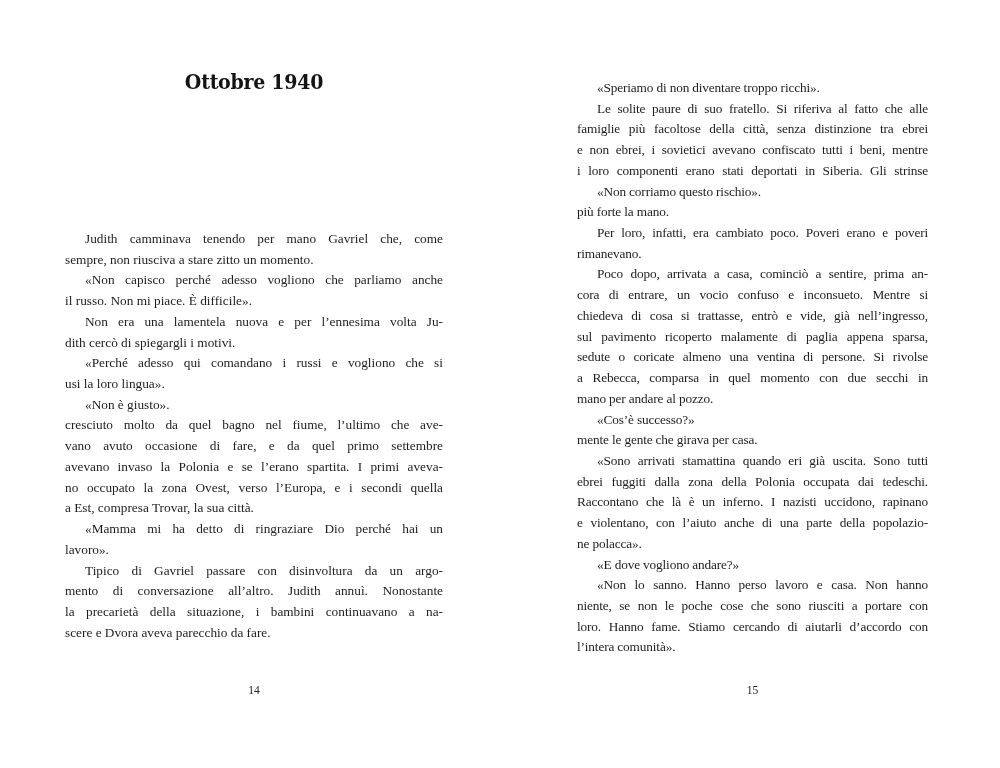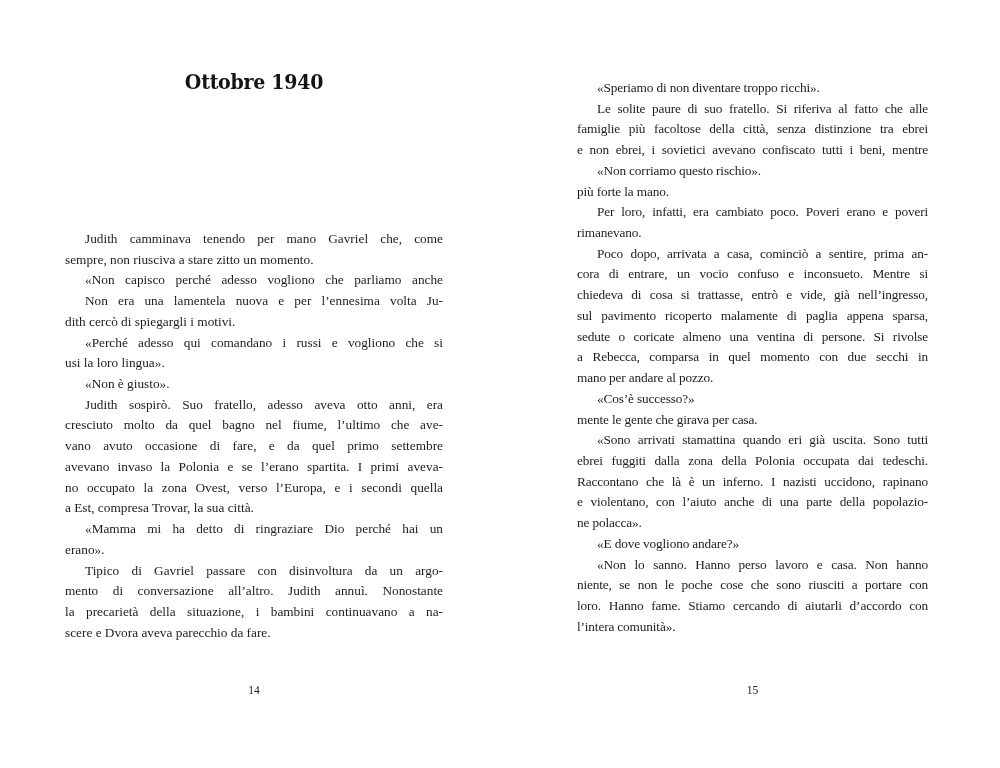--- a/index.html
+++ b/index.html
@@ -85,49 +85,50 @@
 <div class="spread">
 
   <section class="page left">
     <h1 class="chapter-heading">Ottobre 1940</h1>
 
     <div class="textblock left-col">
 
     <div class="line indent">Judith camminava tenendo per mano Gavriel che, come</div>
         <div class="line end">sempre, non riusciva a stare zitto un momento.</div>
         <div class="line indent">«Non capisco perché adesso vogliono che parliamo anche</div>
+        <div class="line end">il russo. Non mi piace. È difficile».</div>
         <div class="line indent">Non era una lamentela nuova e per l’ennesima volta Ju-</div>
         <div class="line end">dith cercò di spiegargli i motivi.</div>
         <div class="line indent">«Perché adesso qui comandano i russi e vogliono che si</div>
         <div class="line end">usi la loro lingua».</div>
         <div class="line indent end">«Non è giusto».</div>
-        <div class="line indent">Judith sospirò. Suo fratello, adesso aveva otto anni, era</div>
         <div class="line">cresciuto molto da quel bagno nel fiume, l’ultimo che ave-</div>
         <div class="line">vano avuto occasione di fare, e da quel primo settembre</div>
         <div class="line">avevano invaso la Polonia e se l’erano spartita. I primi aveva-</div>
         <div class="line">no occupato la zona Ovest, verso l’Europa, e i secondi quella</div>
         <div class="line end">a Est, compresa Trovar, la sua città.</div>
         <div class="line indent">«Mamma mi ha detto di ringraziare Dio perché hai un</div>
-        <div class="line end">erano».</div>
+        <div class="line end">lavoro».</div>
         <div class="line indent">Tipico di Gavriel passare con disinvoltura da un argo-</div>
         <div class="line">mento di conversazione all’altro. Judith annuì. Nonostante</div>
         <div class="line">la precarietà della situazione, i bambini continuavano a na-</div>
         <div class="line end">scere e Dvora aveva parecchio da fare.</div>
       </div>
 
     <p class="pagenum left-num">14</p>
   </section>
 
   <section class="page right">
     <div class="textblock right-col">
 
     <div class="line indent end">«Speriamo di non diventare troppo ricchi».</div>
         <div class="line indent">Le solite paure di suo fratello. Si riferiva al fatto che alle</div>
         <div class="line">famiglie più facoltose della città, senza distinzione tra ebrei</div>
         <div class="line">e non ebrei, i sovietici avevano confiscato tutti i beni, mentre</div>
+        <div class="line">i loro componenti erano stati deportati in Siberia. Gli strinse</div>
         <div class="line indent end">«Non corriamo questo rischio».</div>
         <div class="line end">più forte la mano.</div>
         <div class="line indent">Per loro, infatti, era cambiato poco. Poveri erano e poveri</div>
         <div class="line end">rimanevano.</div>
         <div class="line indent">Poco dopo, arrivata a casa, cominciò a sentire, prima an-</div>
         <div class="line">cora di entrare, un vocio confuso e inconsueto. Mentre si</div>
         <div class="line">chiedeva di cosa si trattasse, entrò e vide, già nell’ingresso,</div>
         <div class="line">sul pavimento ricoperto malamente di paglia appena sparsa,</div>
         <div class="line">sedute o coricate almeno una ventina di persone. Si rivolse</div>
         <div class="line">a Rebecca, comparsa in quel momento con due secchi in</div>

